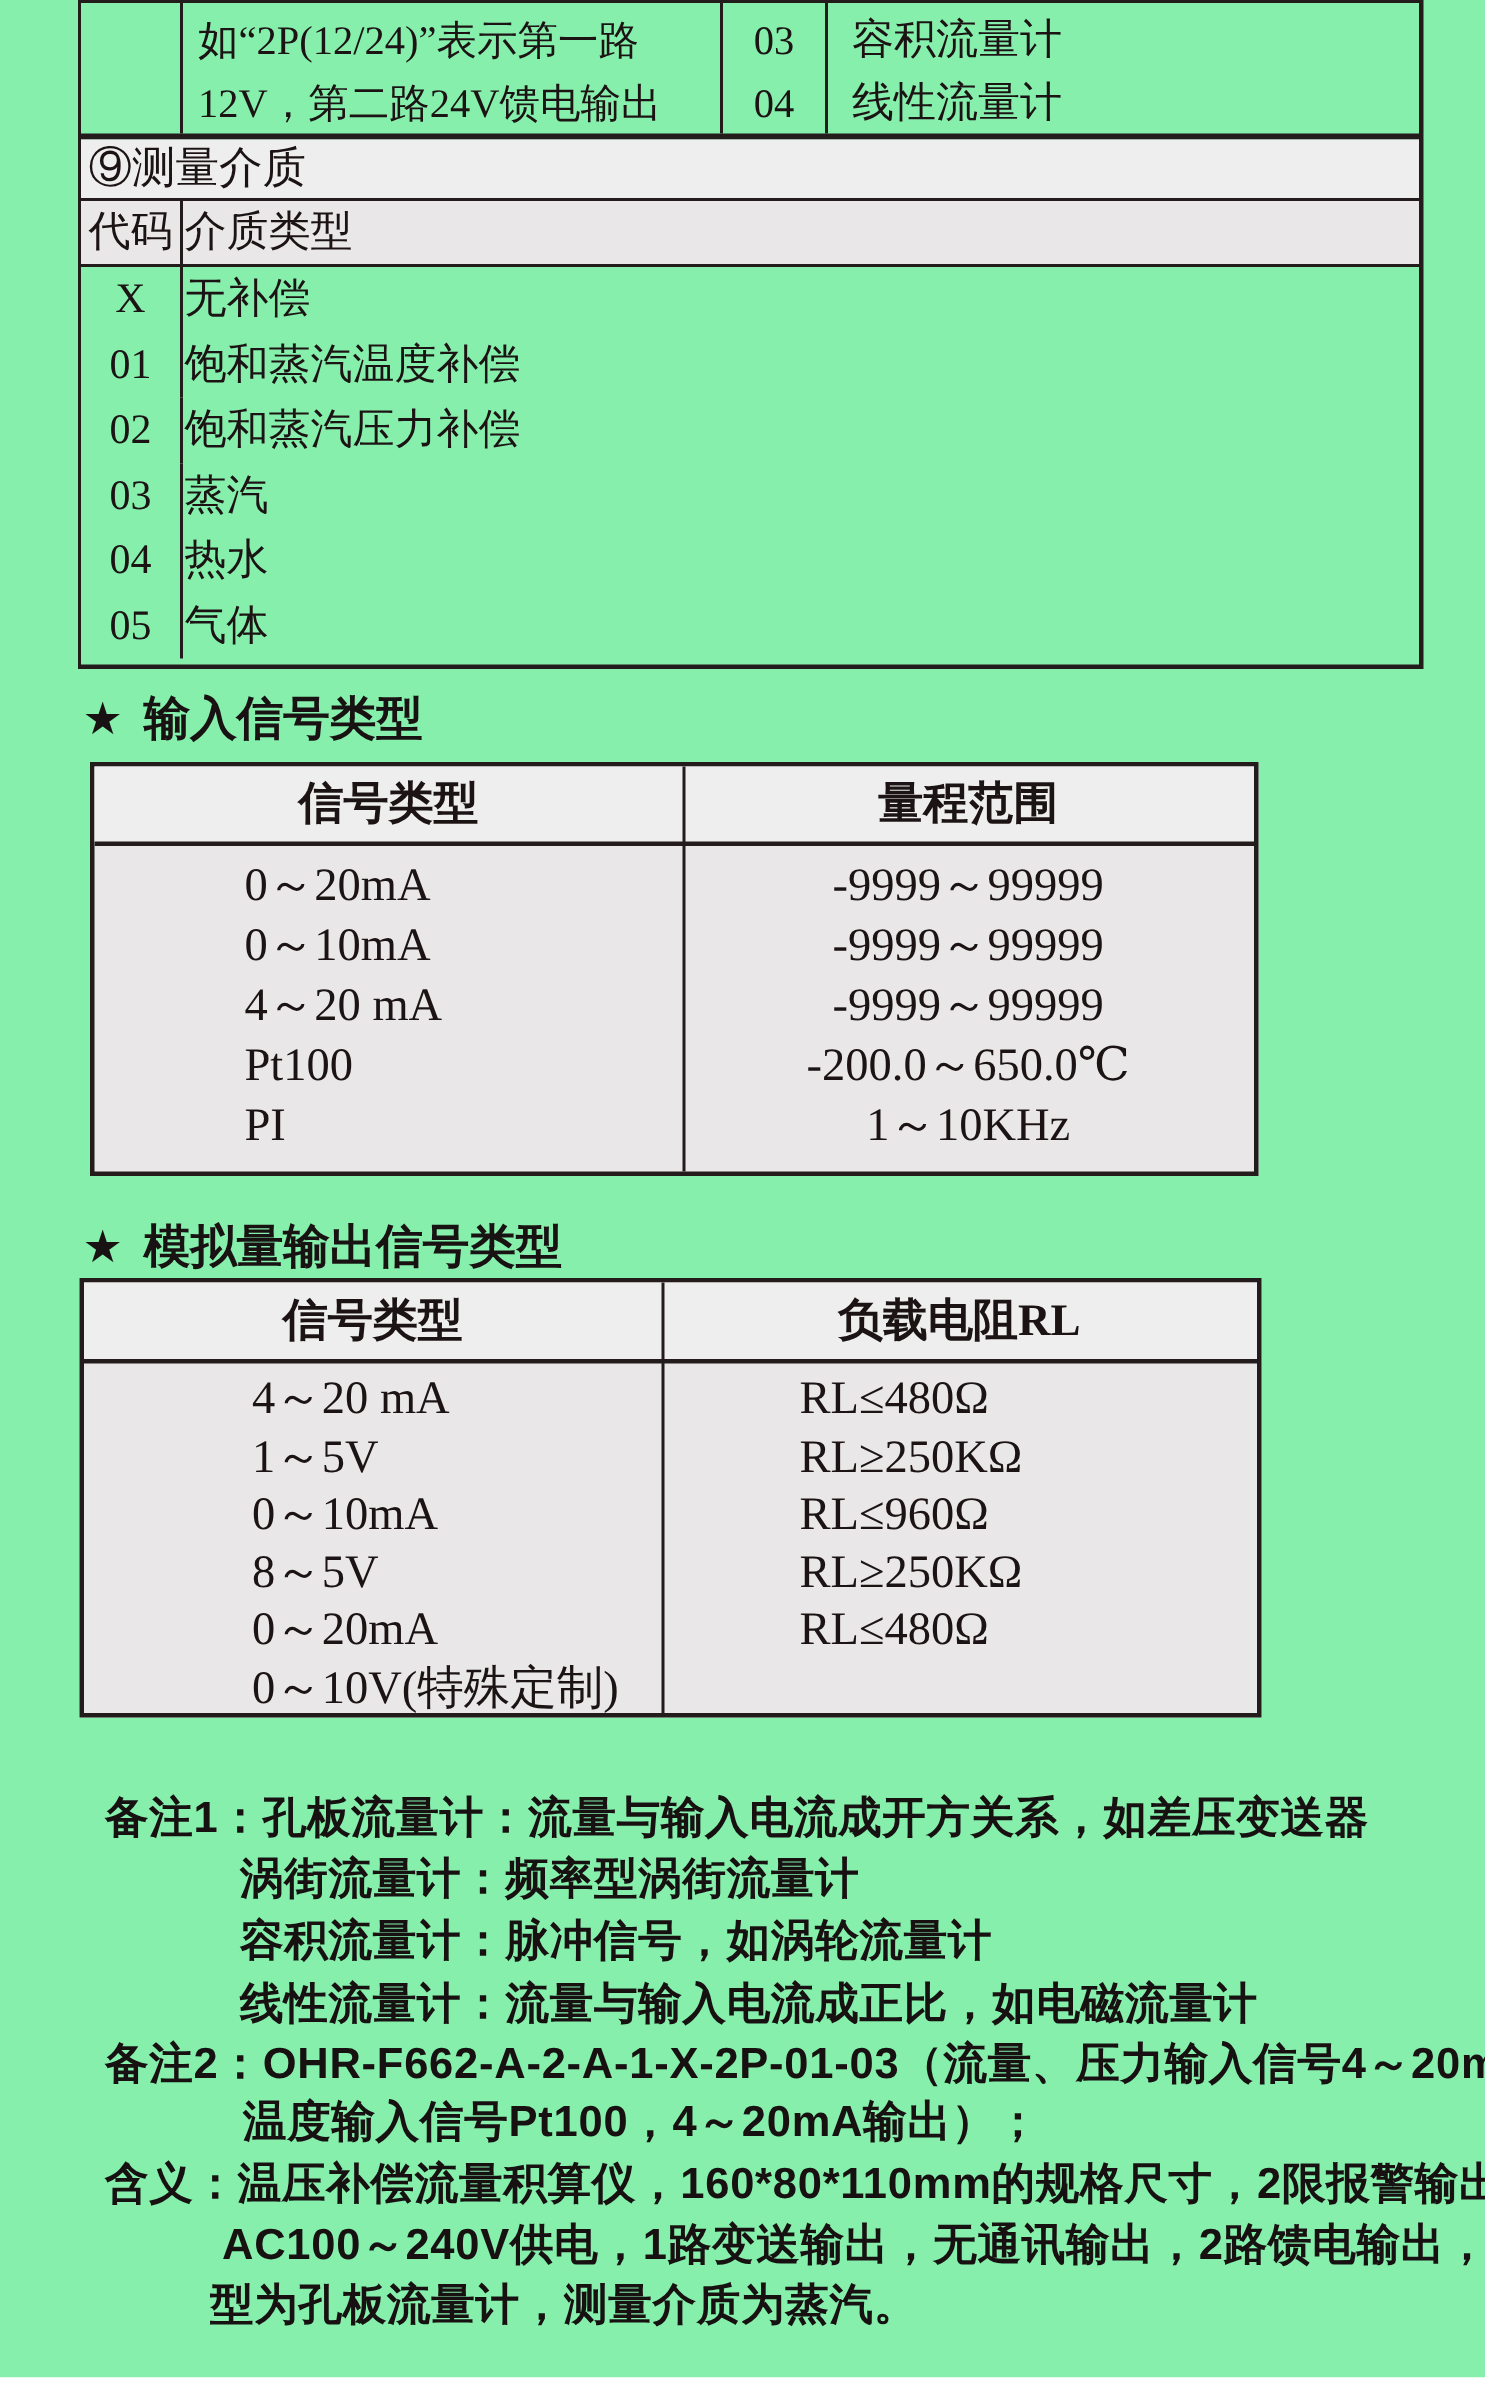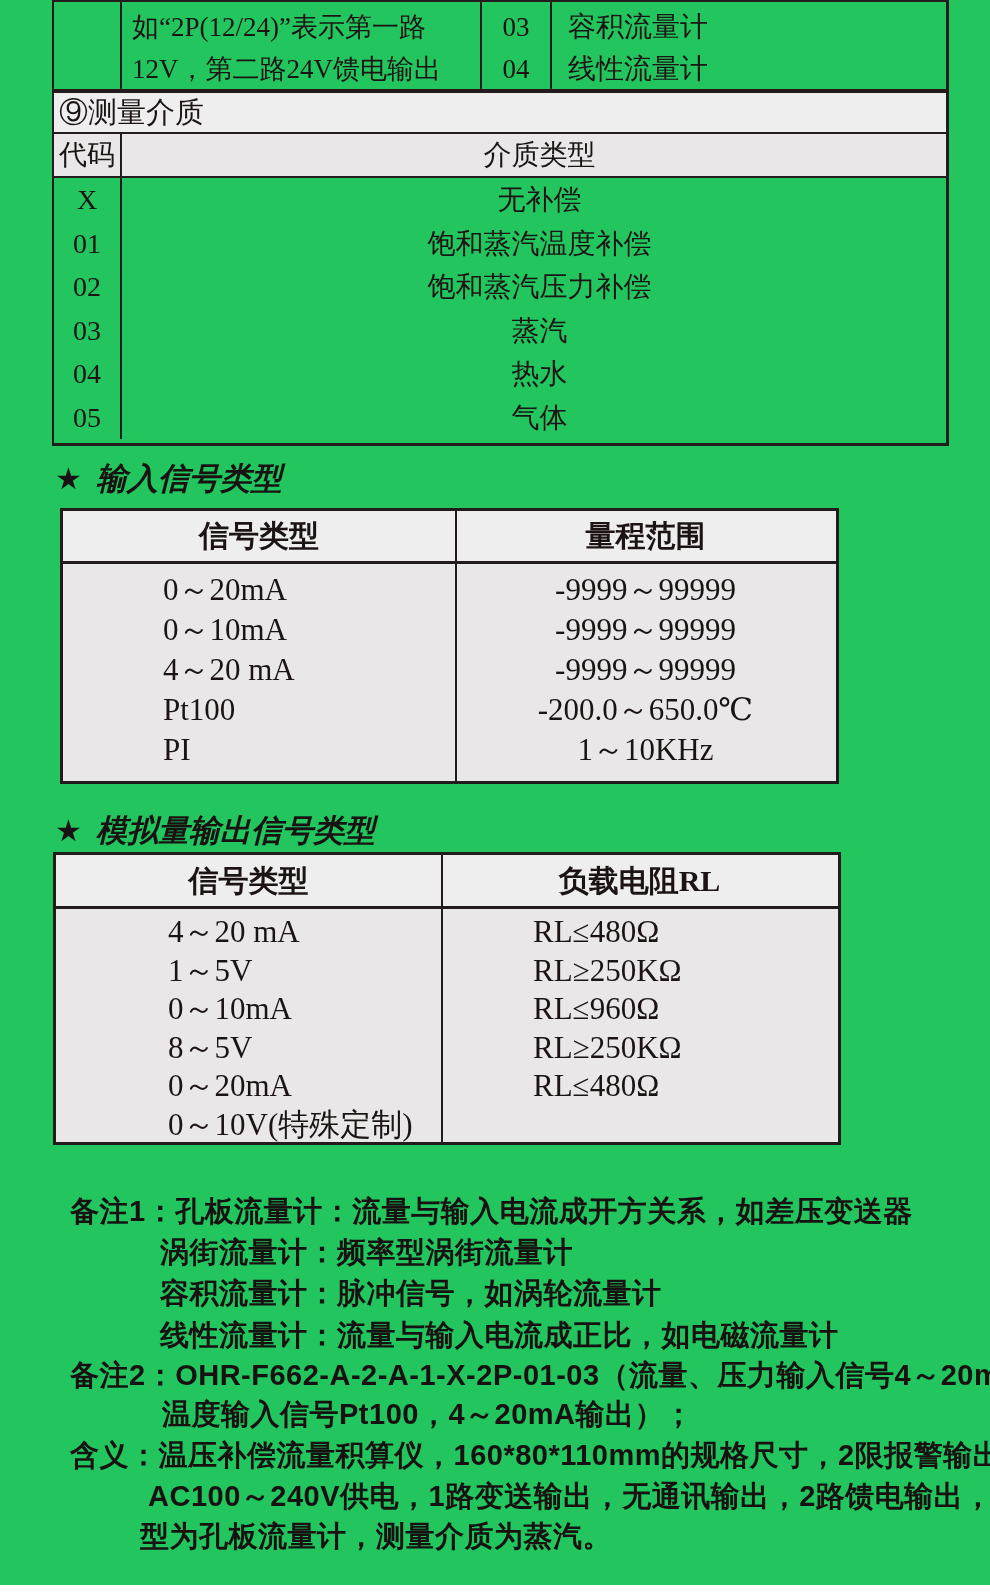--- a/index.html
+++ b/index.html
@@ -1,18 +1,18 @@
 <!DOCTYPE html>
 <html><head>
 <meta charset="utf-8">
 <style>
   html,body{margin:0;padding:0;background:#ffffff;}
   .canvas{
     position:relative;width:990px;height:1585px;overflow:hidden;
-    background:#22c55e;color:#1c1414;
+    background:#86efac;color:#1c1414;
     font-family:"Liberation Serif","DejaVu Serif",serif;
   }
   
   .t1{
     position:absolute;left:52px;top:0;width:892px;height:441px;
     border:2px solid #241c1c;border-right-width:3px;border-bottom-width:3px;
     box-sizing:content-box;
   }
   .t1-rowA{display:flex;height:87px;border-bottom:4px solid #241c1c;}
   .cA1{width:66px;border-right:2px solid #241c1c;}
@@ -21,29 +21,29 @@
   .cA3{width:68px;border-right:2px solid #241c1c;text-align:center;padding-top:4px;}
   .cA3 .line{font-size:27px;line-height:42px;}
   .cA4{flex:1;padding:4px 0 0 16px;}
   .cA4 .line{font-size:28px;line-height:42px;}
   .t1-rowB{
     height:39px;border-bottom:2px solid #241c1c;background:#efeeee;
     font-size:29px;line-height:39px;padding-left:5px;
   }
   .t1-rowC{display:flex;height:42px;border-bottom:2px solid #241c1c;background:#e9e7e7;}
   .code-cell{width:66px;border-right:2px solid #241c1c;text-align:center;font-size:28px;}
-  .label-cell{flex:1;padding-left:11px;font-size:28px;text-align:center;}
+  .label-cell{flex:1;padding-left:1px;font-size:28px;}
   .t1-rowC .code-cell,.t1-rowC .label-cell{line-height:42px;}
   .t1-media{display:flex;flex-direction:column;}
   .media-row{display:flex;height:43.5px;}
   .media-row .code-cell,.media-row .label-cell{line-height:43.5px;}
   
   .sec-title{
     position:absolute;left:55px;font-family:"Liberation Sans","DejaVu Sans",sans-serif;
-    font-weight:600;font-size:31px;color:#181212;white-space:nowrap;font-style:italic;
+    font-weight:600;font-size:31px;color:#181212;white-space:nowrap;
   }
   .sec-title .star{margin-right:14px;font-size:30px;}
   
   .sigtable{position:absolute;border:3px solid #241c1c;background:#e9e7e7;box-sizing:border-box;}
   .sig-head{display:flex;border-bottom:3px solid #241c1c;background:#efeeee;justify-content:flex-end;}
   .sig-head .h{font-size:30px;font-weight:600;text-align:center;}
   .vline{position:absolute;width:2px;background:#241c1c;}
   .sig-row{display:flex;}
   .sig-row .c{font-size:31px;white-space:nowrap;}
   

